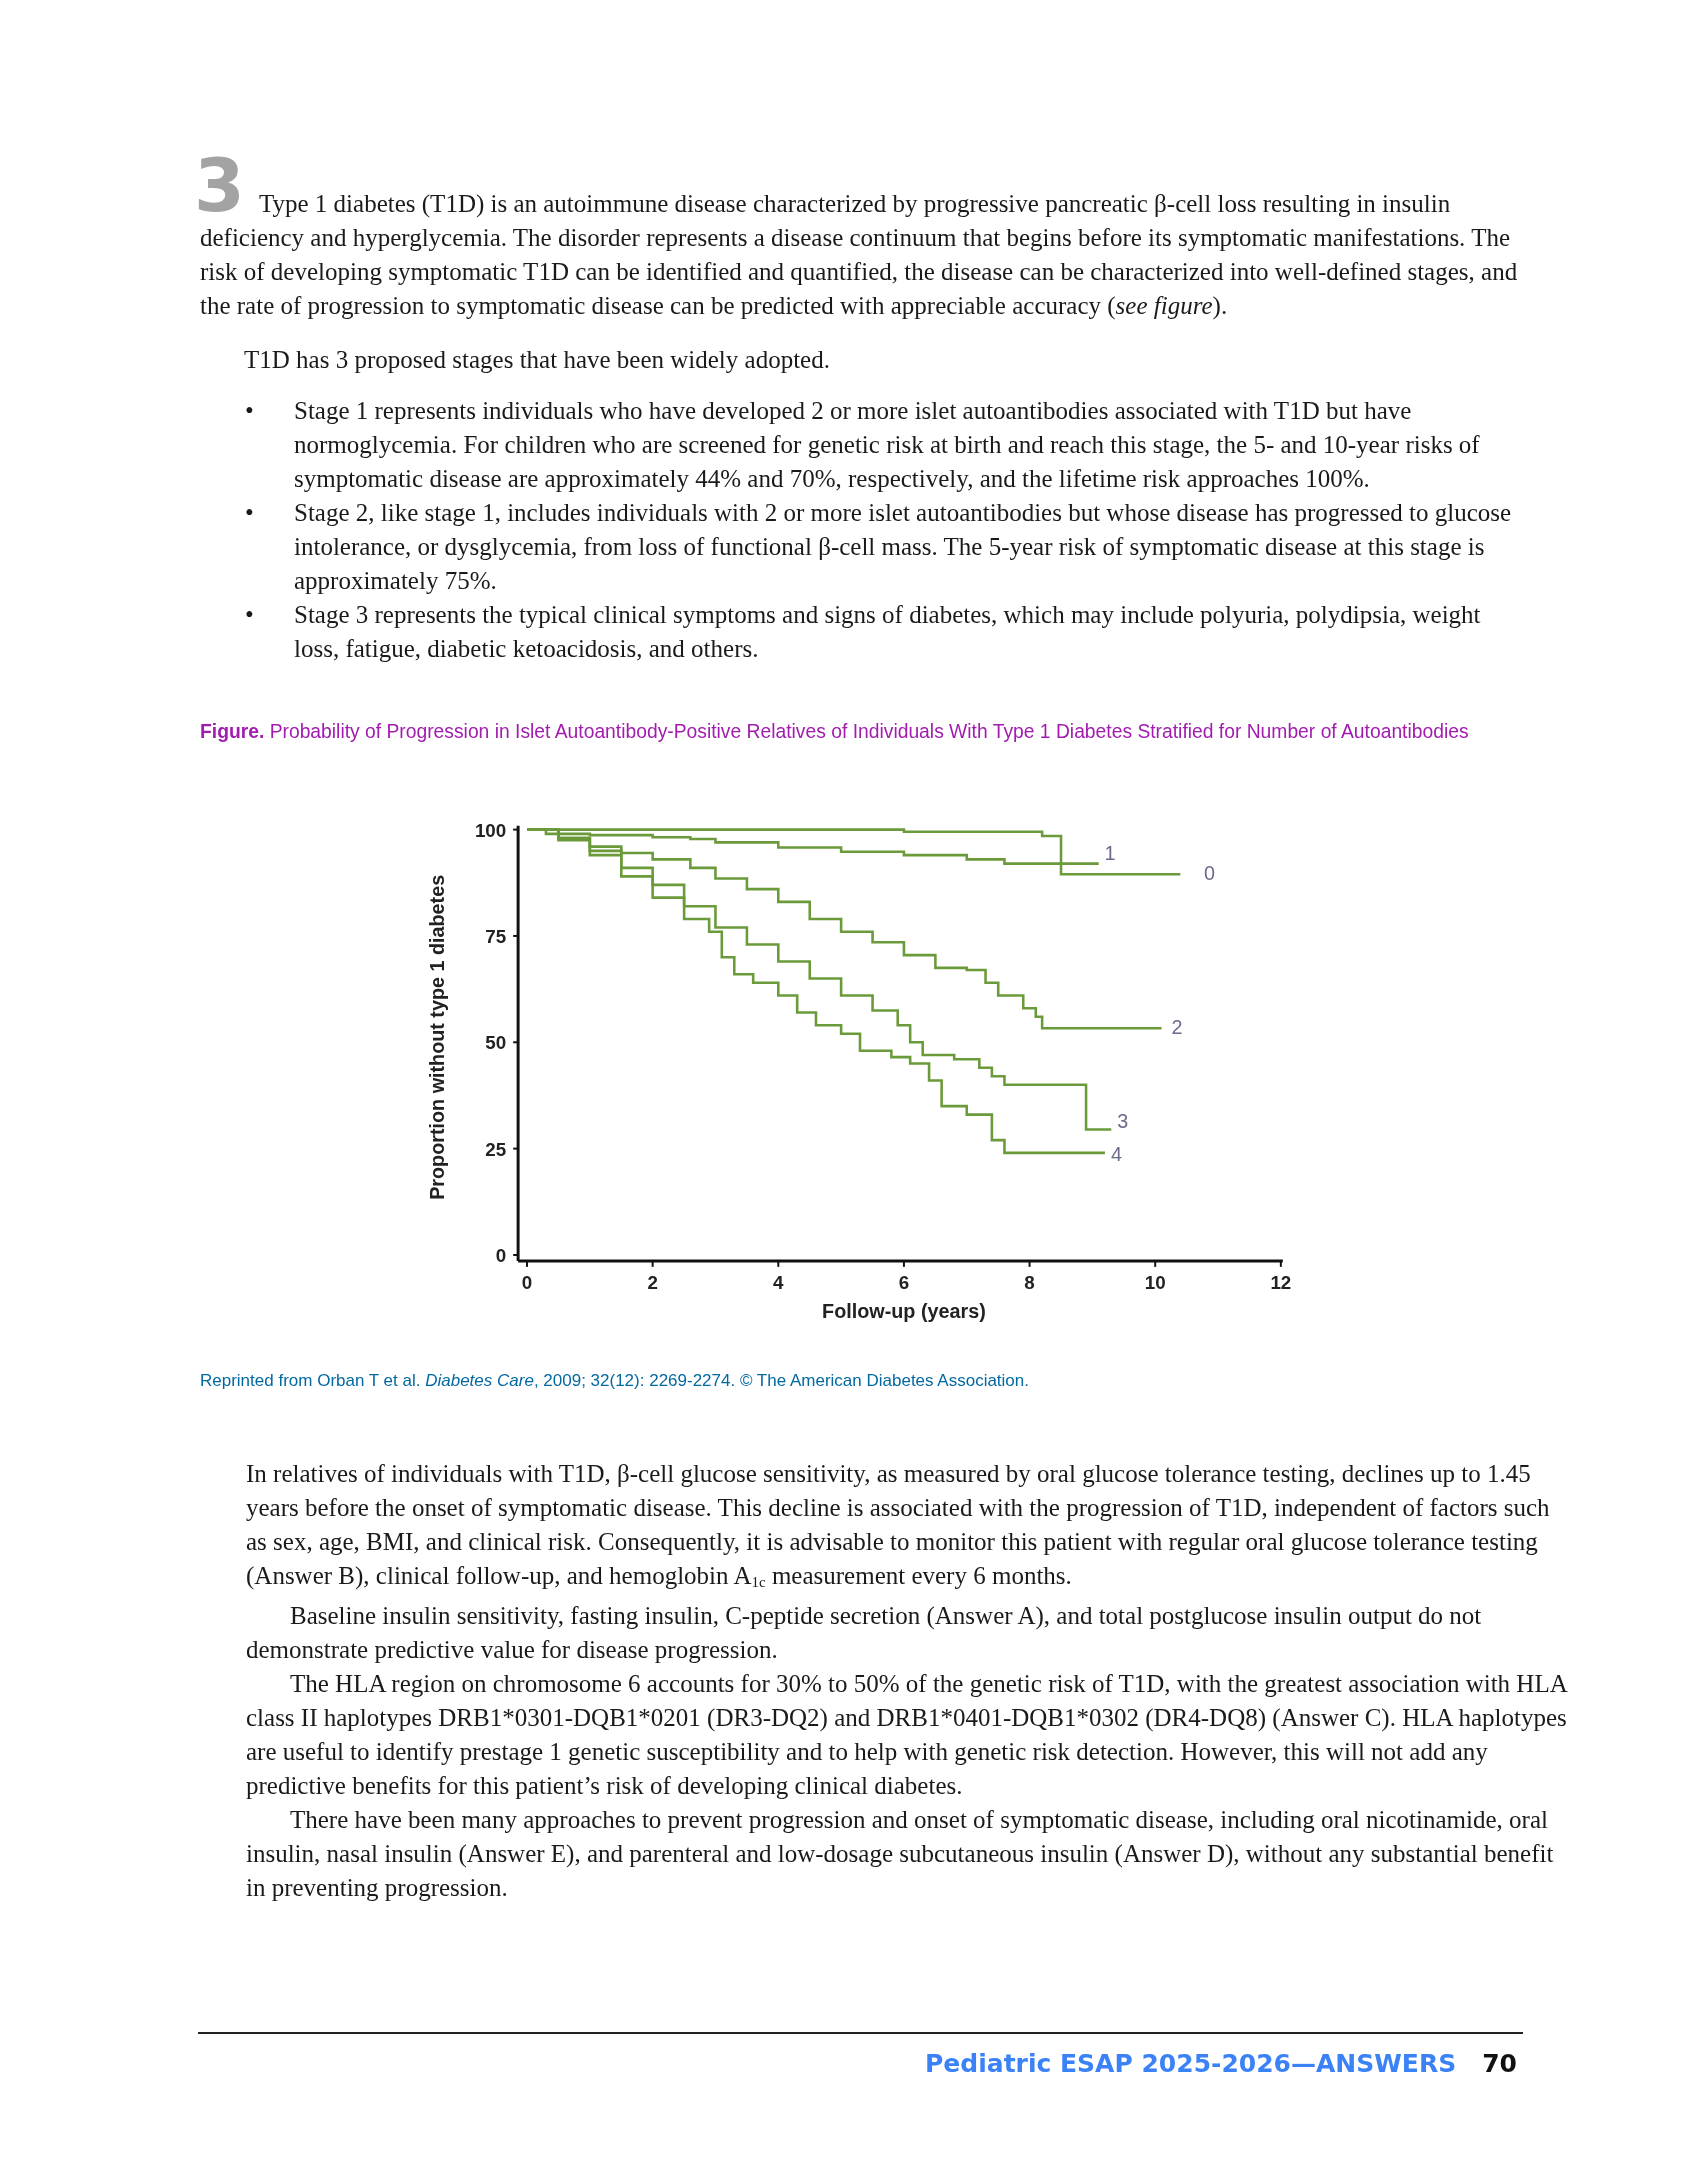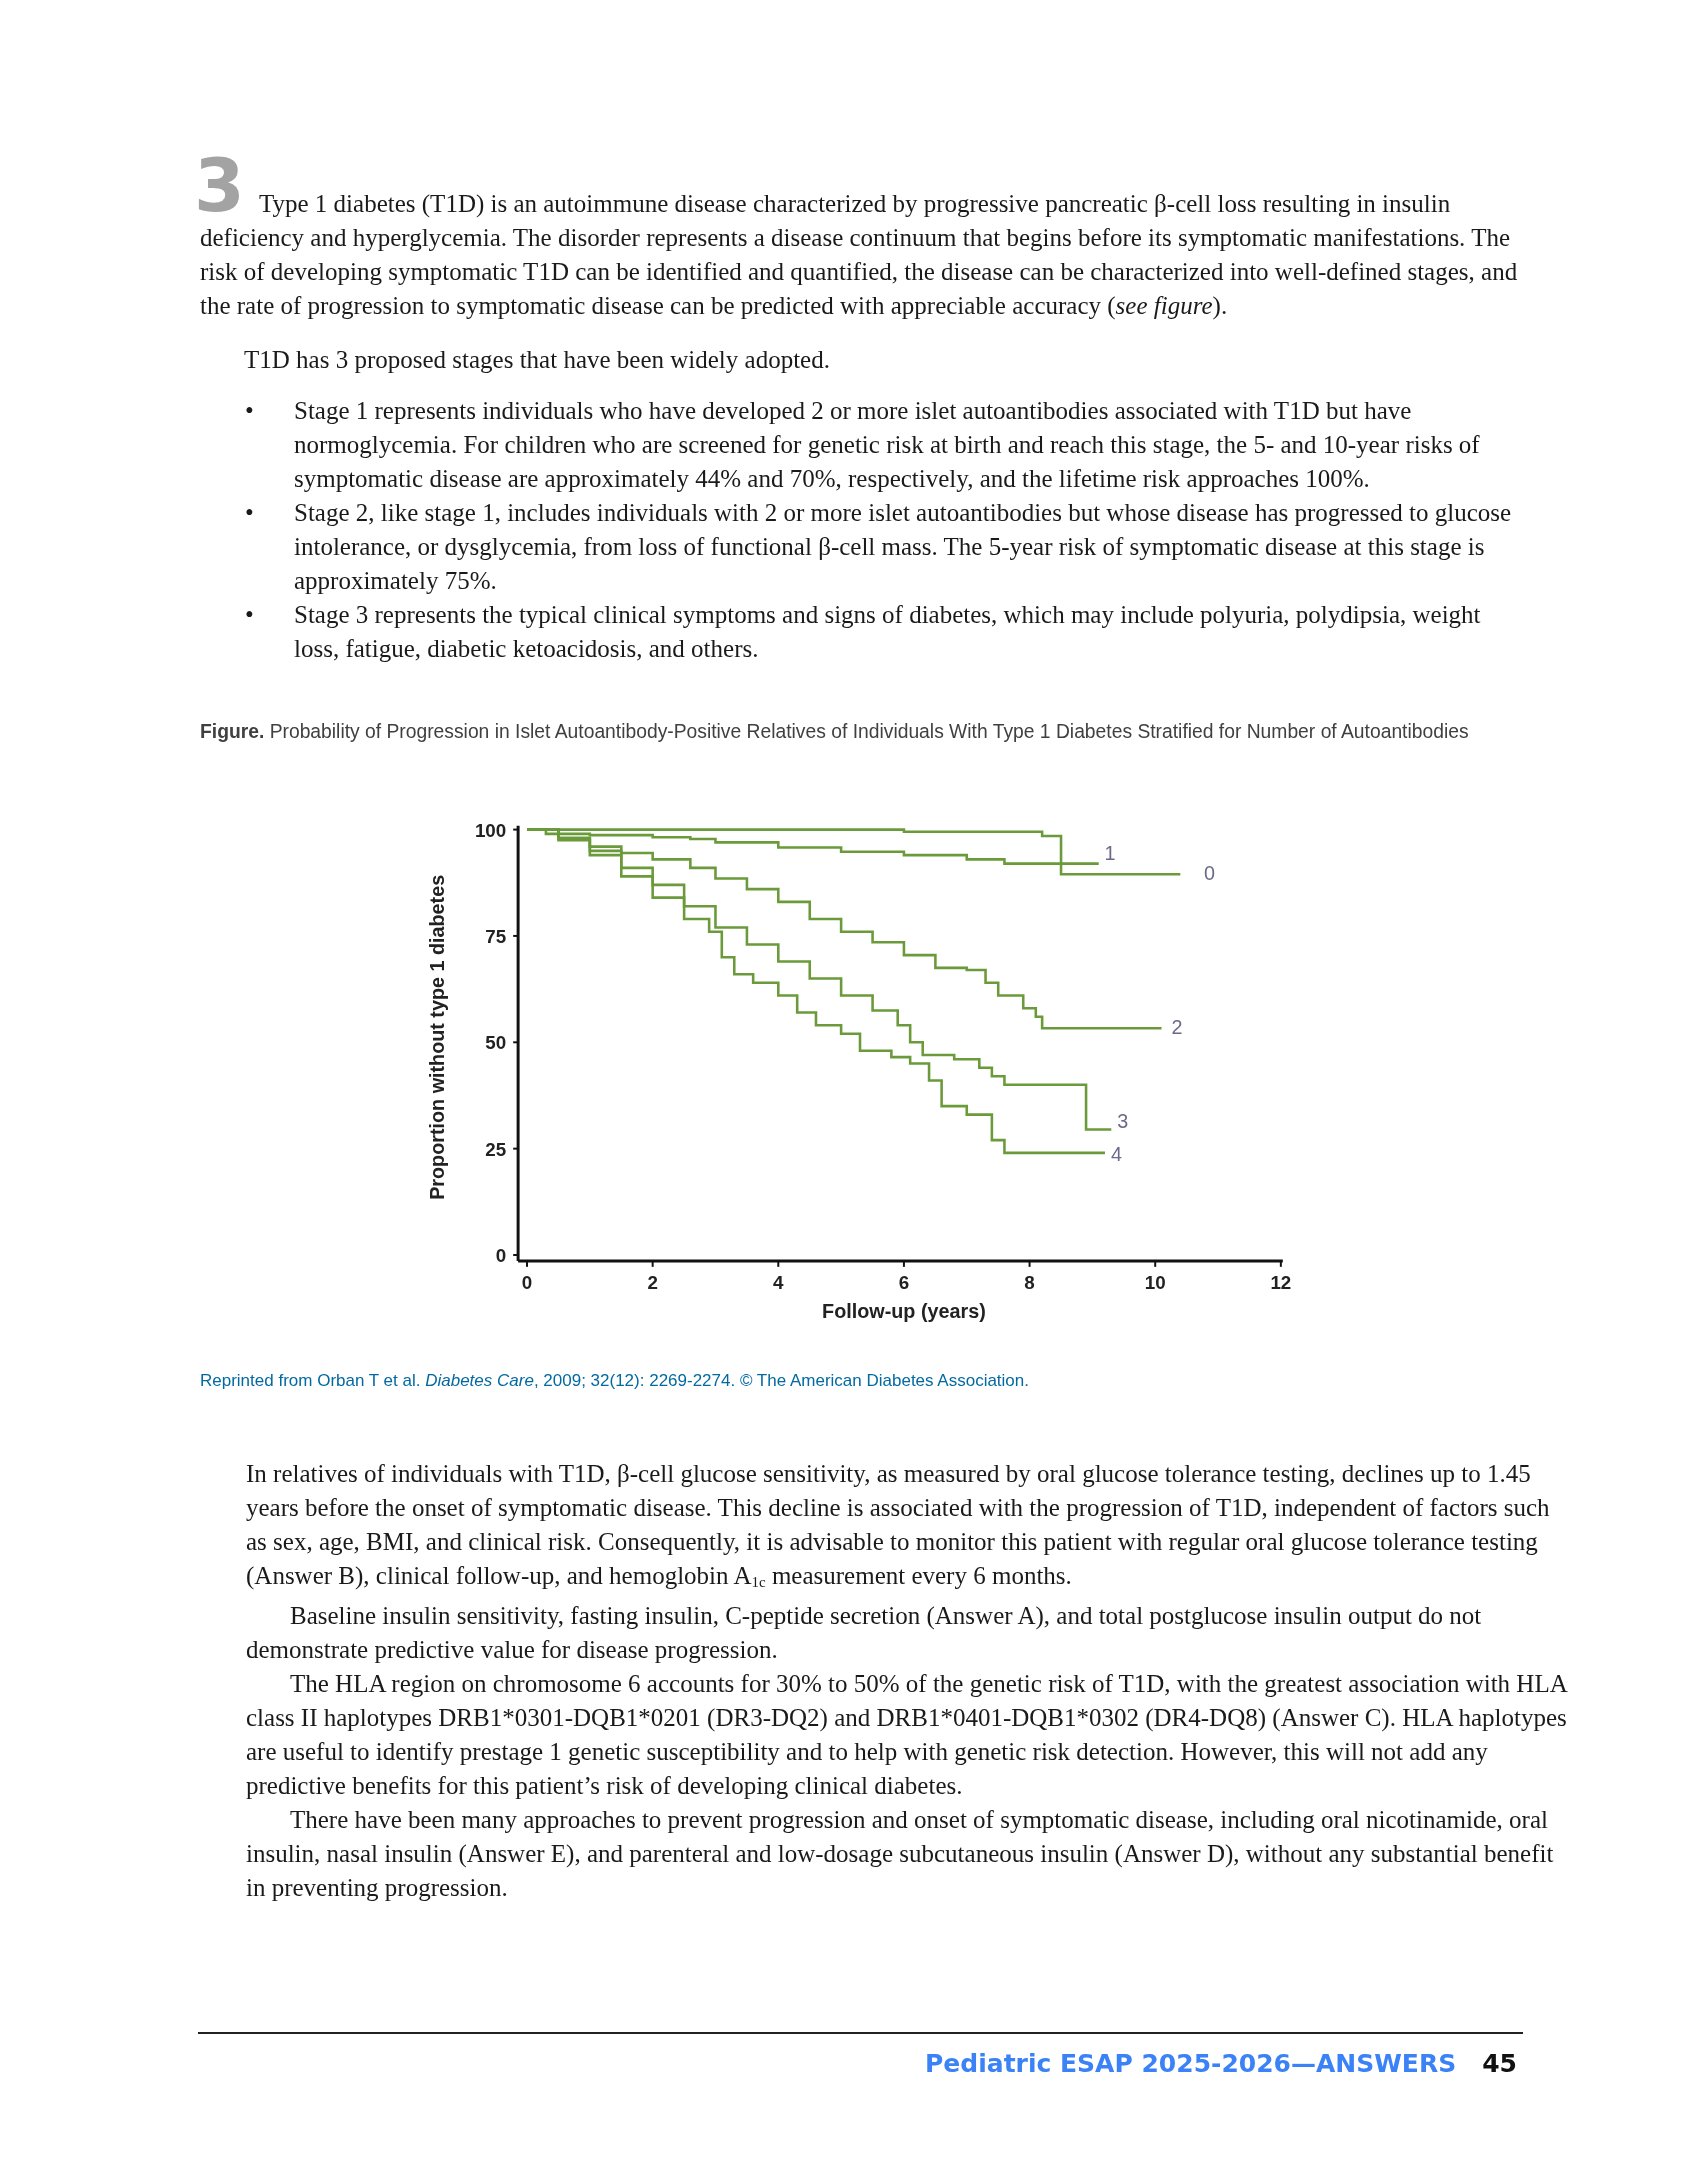--- a/index.html
+++ b/index.html
@@ -25,21 +25,21 @@
   .indent { text-indent: 44px; }
   .intro { top: 187px; }
   .intro p.first { text-indent: 59px; }
   .stages-lead { top: 343px; }
   ul.stages { list-style: none; margin: 0; padding: 0; position: absolute; left: 200px; top: 394px; width: 1327px; font-size: 25px; line-height: 34px; }
   ul.stages li { position: relative; padding-left: 94px; }
   ul.stages li .bullet { position: absolute; left: 45px; top: 0; }
 
   .fig-caption {
     position: absolute; left: 200px; top: 719px; width: 1327px;
-    font-size: 19.3px; line-height: 26px; color: #404040;
+    font-size: 19.3px; line-height: 26px; color: #a21caf;
   }
   .fig-caption b { font-weight: bold; }
 
   .chart-wrap { position: absolute; left: 406px; top: 792px; width: 891px; height: 554px; }
   .chart-wrap svg { position: absolute; left: 0; top: 0; }
 
   .credit {
     position: absolute; left: 200px; top: 1370px;
     font-size: 17px; line-height: 22px; color: #0369a1;
   }
@@ -137,16 +137,16 @@
 
   <div class="body-block serif lower">
     <p><span>In relatives of individuals with T1D, β-cell glucose sensitivity, as measured by oral glucose tolerance testing, declines up to 1.45 years before the onset of symptomatic disease. This decline is associated with the progression of T1D, independent of factors such as sex, age, BMI, and clinical risk. Consequently, it is advisable to monitor this patient with regular oral glucose tolerance testing (Answer B), clinical follow-up, and hemoglobin A</span><sub class="a1c">1c</sub><span> measurement every 6 months.</span></p>
     <p class="indent">Baseline insulin sensitivity, fasting insulin, C-peptide secretion (Answer A), and total postglucose insulin output do not demonstrate predictive value for disease progression.</p>
     <p class="indent">The HLA region on chromosome 6 accounts for 30% to 50% of the genetic risk of T1D, with the greatest association with HLA class II haplotypes DRB1*0301-DQB1*0201 (DR3-DQ2) and DRB1*0401-DQB1*0302 (DR4-DQ8) (Answer C). HLA haplotypes are useful to identify prestage 1 genetic susceptibility and to help with genetic risk detection. However, this will not add any predictive benefits for this patient’s risk of developing clinical diabetes.</p>
     <p class="indent">There have been many approaches to prevent progression and onset of symptomatic disease, including oral nicotinamide, oral insulin, nasal insulin (Answer E), and parenteral and low-dosage subcutaneous insulin (Answer D), without any substantial benefit in preventing progression.</p>
   </div>
 
   <div class="footer-rule"></div>
   <div class="footer">
-    <span class="ftitle">Pediatric ESAP 2025-2026—ANSWERS</span><span class="fpage">45</span>
+    <span class="ftitle">Pediatric ESAP 2025-2026—ANSWERS</span><span class="fpage">70</span>
   </div>
 </div>
 
 
 </body></html>

